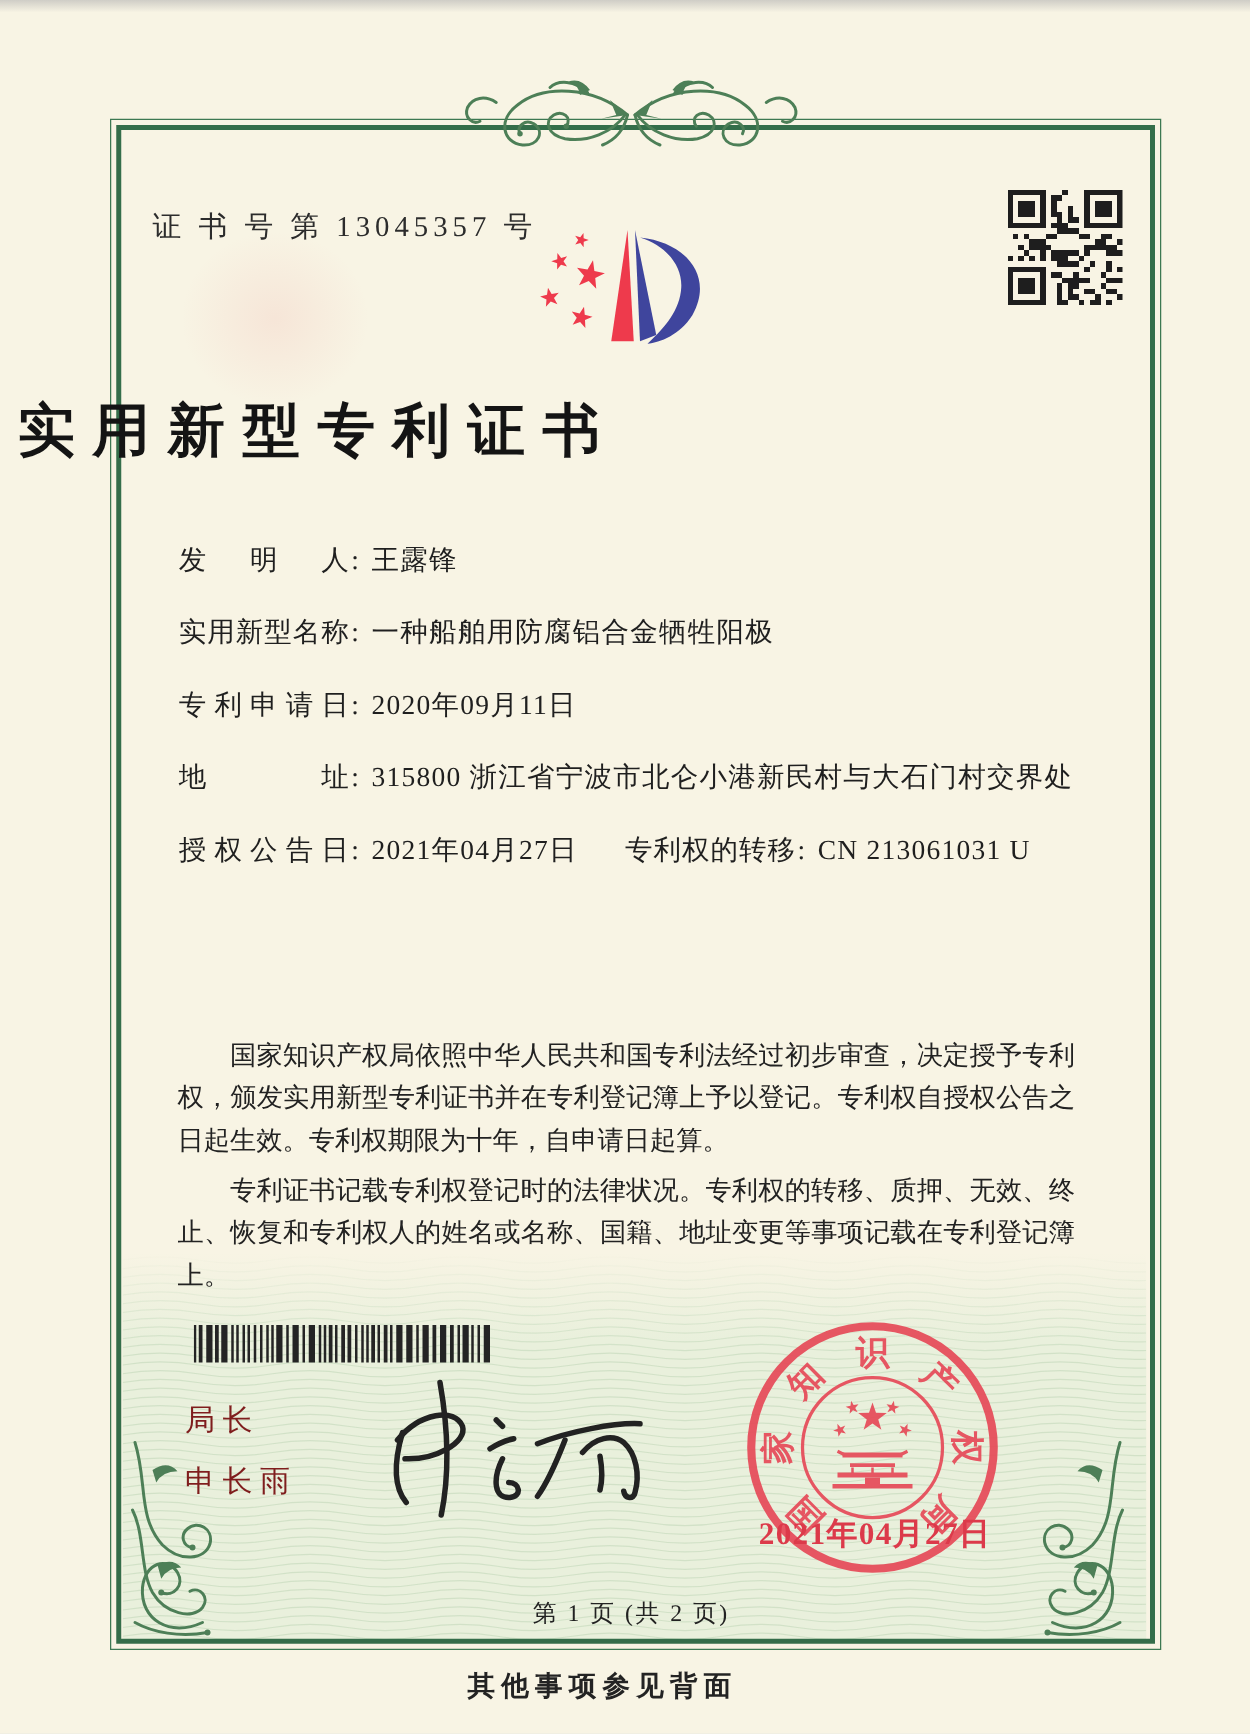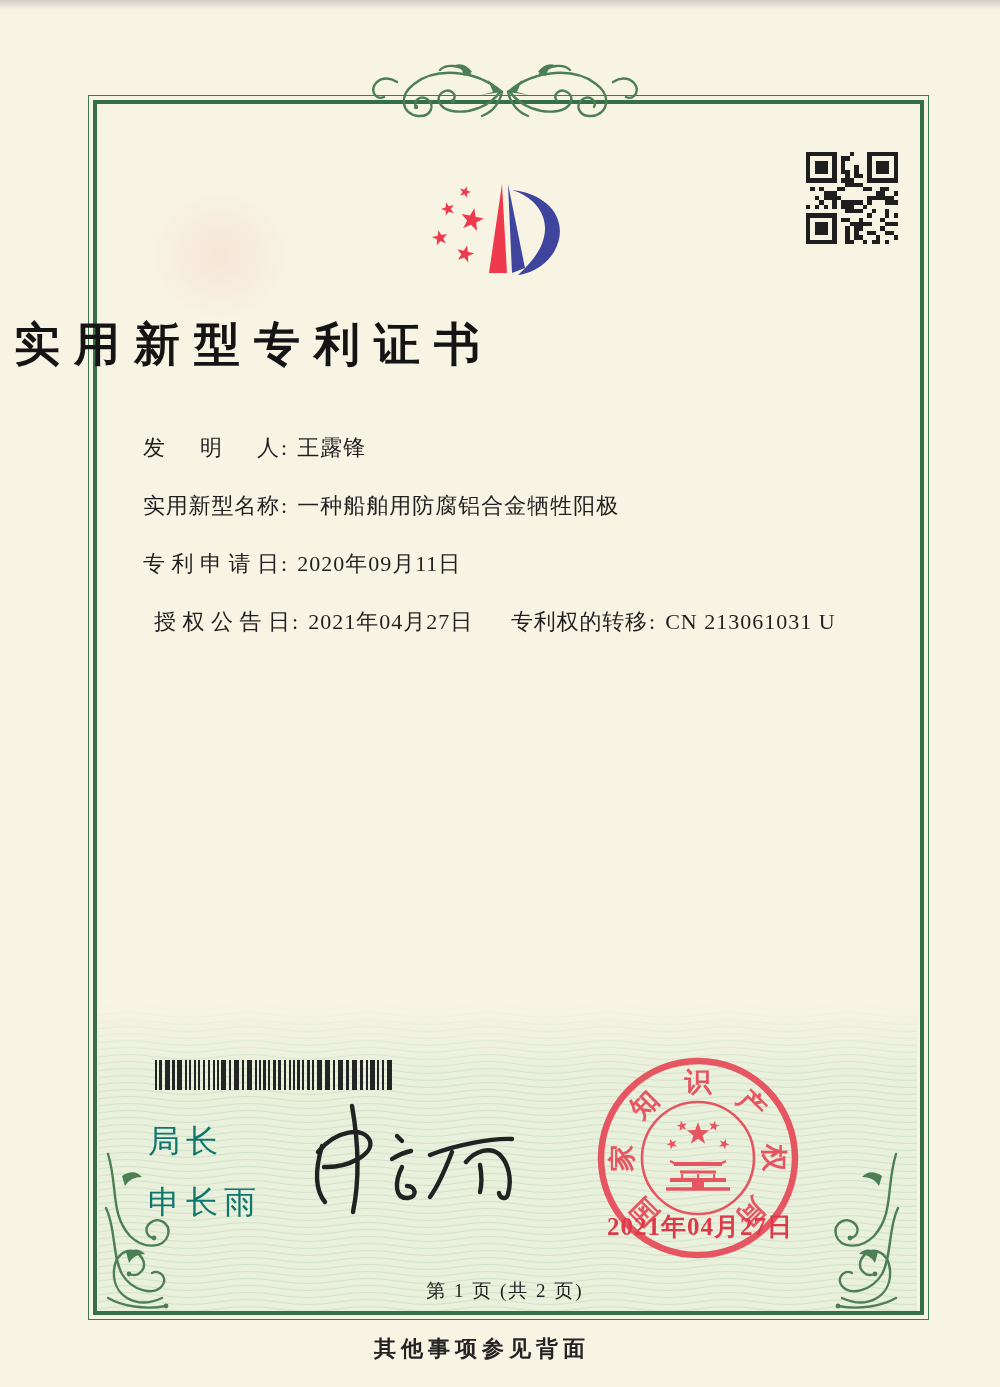--- a/index.html
+++ b/index.html
@@ -32,30 +32,30 @@
         font-size:46px;font-weight:bold;letter-spacing:14px;text-indent:14px;color:#141414;}
 
   
   .fields{position:absolute;left:143px;top:424px;width:740px;font-size:22px;}
   .frow{margin-top:0;height:30px;line-height:30px;margin-bottom:28px;white-space:nowrap;}
   .frow:first-child{margin-top:9px;}
   .flabel{display:inline-block;width:136px;text-align:justify;text-align-last:justify;
         vertical-align:top;}
   .colon{display:inline-block;margin:0 10px 0 2px;}
   .fvalue{letter-spacing:1px;}
-  .fcell{display:inline-block;width:357px;margin-left:11px;}
+  .fcell{display:inline-block;width:357px;}
 
   
   .bodytext{position:absolute;left:142px;top:827px;width:718px;font-size:21px;
         line-height:34px;text-align:justify;color:#222;}
   .bodytext p{margin:0 0 6px 0;text-indent:2em;}
 
   
   .barcode{position:absolute;left:155px;top:1060px;width:242px;height:32px;}
-  .officer{position:absolute;left:148px;top:1120px;font-size:32px;letter-spacing:6px;color:#0f766e;}
+  .officer{position:absolute;left:148px;top:1120px;font-size:24px;letter-spacing:6px;color:#7f1d1d;}
   .officer div{margin-bottom:17px;}
   .sig{position:absolute;left:295px;top:1092px;width:235px;height:130px;}
 
   .seal{position:absolute;left:592px;top:1052px;width:212px;height:212px;opacity:.92;}
   .seal svg{position:absolute;left:0;top:0;}
   .seal-chars{position:absolute;left:0;top:0;width:212px;height:212px;}
   .seal-chars span{position:absolute;left:50%;top:50%;width:30px;height:30px;margin:-15px 0 0 -15px;
         font-size:27px;font-weight:bold;color:#e64a58;text-align:center;line-height:30px;}
   .seal-date{position:absolute;left:585px;top:1210px;width:230px;text-align:center;
         font-size:25px;font-weight:bold;color:#dc3a4a;letter-spacing:1px;z-index:5;}
@@ -175,20 +175,21 @@
     </g>
     <g fill="#4d7f57">
       <path d="M30,28 q12,-8 20,1 q-12,0 -17,9 z"></path>
       <path d="M34,104 q12,-6 19,2 q-11,0 -16,9 z"></path>
       <circle cx="62" cy="90" r="2.4"></circle>
       <circle cx="37" cy="126" r="2.4"></circle>
       <circle cx="74" cy="158" r="2.4"></circle>
     </g>
   </svg>
 
+  <div class="cert-no">证 书 号 第 13045357 号</div>
 
   <svg class="qr" id="qr" viewBox="0 0 21 21" shape-rendering="crispEdges">
       <rect x="0" y="0" width="1" height="1" fill="#1e1e1e"></rect>
       <rect x="1" y="0" width="1" height="1" fill="#1e1e1e"></rect>
       <rect x="2" y="0" width="1" height="1" fill="#1e1e1e"></rect>
       <rect x="3" y="0" width="1" height="1" fill="#1e1e1e"></rect>
       <rect x="4" y="0" width="1" height="1" fill="#1e1e1e"></rect>
       <rect x="5" y="0" width="1" height="1" fill="#1e1e1e"></rect>
       <rect x="6" y="0" width="1" height="1" fill="#1e1e1e"></rect>
       <rect x="10" y="0" width="1" height="1" fill="#1e1e1e"></rect>
@@ -409,24 +410,31 @@
     <div class="frow">
       <span class="flabel">发明人</span><span class="colon">:</span><span class="fvalue">王露锋</span>
     </div>
     <div class="frow">
       <span class="flabel">实用新型名称</span><span class="colon">:</span><span class="fvalue">一种船舶用防腐铝合金牺牲阳极</span>
     </div>
     <div class="frow">
       <span class="flabel">专利申请日</span><span class="colon">:</span><span class="fvalue">2020年09月11日</span>
     </div>
     <div class="frow">
+      <span class="flabel">地址</span><span class="colon">:</span><span class="fvalue">315800 浙江省宁波市北仑小港新民村与大石门村交界处</span>
+    </div>
+    <div class="frow">
       <span class="fcell"><span class="flabel">授权公告日</span><span class="colon">:</span><span class="fvalue">2021年04月27日</span></span><span><span class="flabel">专利权的转移</span><span class="colon">:</span><span class="fvalue">CN 213061031 U</span></span>
     </div>
   </div>
 
+  <div class="bodytext">
+    <p>国家知识产权局依照中华人民共和国专利法经过初步审查，决定授予专利权，颁发实用新型专利证书并在专利登记簿上予以登记。专利权自授权公告之日起生效。专利权期限为十年，自申请日起算。</p>
+    <p>专利证书记载专利权登记时的法律状况。专利权的转移、质押、无效、终止、恢复和专利权人的姓名或名称、国籍、地址变更等事项记载在专利登记簿上。</p>
+  </div>
 
   <svg class="barcode" id="barcode">
       <rect x="0" y="0" width="2" height="30" fill="#242424"></rect>
       <rect x="4" y="0" width="3" height="30" fill="#242424"></rect>
       <rect x="10" y="0" width="5" height="30" fill="#242424"></rect>
       <rect x="17" y="0" width="3" height="30" fill="#242424"></rect>
       <rect x="22" y="0" width="5" height="30" fill="#242424"></rect>
       <rect x="30" y="0" width="2" height="30" fill="#242424"></rect>
       <rect x="34" y="0" width="2" height="30" fill="#242424"></rect>
       <rect x="39" y="0" width="2" height="30" fill="#242424"></rect>

